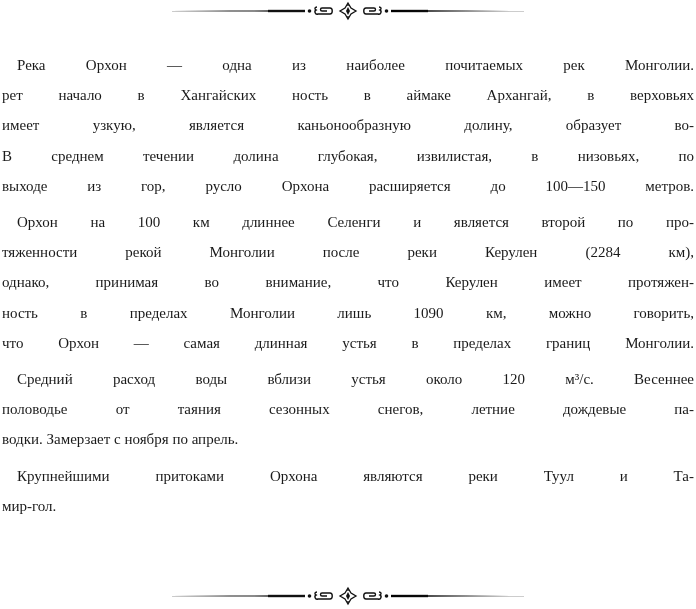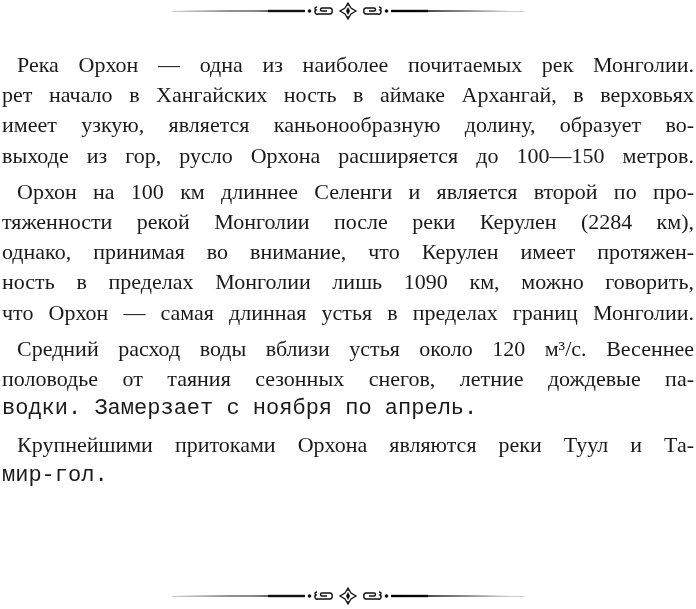--- a/index.html
+++ b/index.html
@@ -24,39 +24,38 @@
   .divider.top { top: 1px; }
   .divider.bottom { top: 586px; }
   .divider svg { display: block; }
 
   .text {
     position: absolute;
     left: 2px;
     top: 50px;
     width: 692px;
     font-family: "Liberation Serif", "DejaVu Serif", serif;
-    font-size: 22px;
+    font-size: 15px;
     line-height: 30.2px;
     text-align: justify;
     hyphens: manual;
   }
   .para {
     margin: 0 0 6px 0;
     text-indent: 15px;
     text-align: justify;
   }
   .line {
     display: block;
     text-align: justify;
     text-align-last: justify;
     white-space: nowrap;
   }
   .line.last {
     text-align-last: left;
-    font-family: Liberation Mono, monospace;
   }
   .line.first {
     padding-left: 15px;
   }
   .para .line { text-indent: 0; }
 </style>
 </head>
 <body>
 
 <div class="divider top">
@@ -86,20 +85,21 @@
     <rect x="221" y="8.8" width="37" height="2.4" fill="#111"></rect>
     <path d="M354 10 L296 9.6 L221 9 L221 11 L296 10.4 L354 10.2 Z" fill="url(#lg2)"></path>
   </svg>
 </div>
 
 <div class="text">
   <p class="para">
     <span class="line first">Река Орхон — одна из наиболее почитаемых рек Монголии.</span>
     <span class="line">рет начало в Хангайских ность в аймаке Архангай, в верховьях</span>
     <span class="line">имеет узкую, является каньонообразную долину, образует во-</span>
+    <span class="line">В среднем течении долина глубокая, извилистая, в низовьях, по</span>
     <span class="line">выходе из гор, русло Орхона расширяется до 100—150 метров.</span>
   </p>
   <p class="para">
     <span class="line first">Орхон на 100 км длиннее Селенги и является второй по про-</span>
     <span class="line">тяженности рекой Монголии после реки Керулен (2284 км),</span>
     <span class="line">однако, принимая во внимание, что Керулен имеет протяжен-</span>
     <span class="line">ность в пределах Монголии лишь 1090 км, можно говорить,</span>
     <span class="line">что Орхон — самая длинная устья в пределах границ Монголии.</span>
   </p>
   <p class="para">

